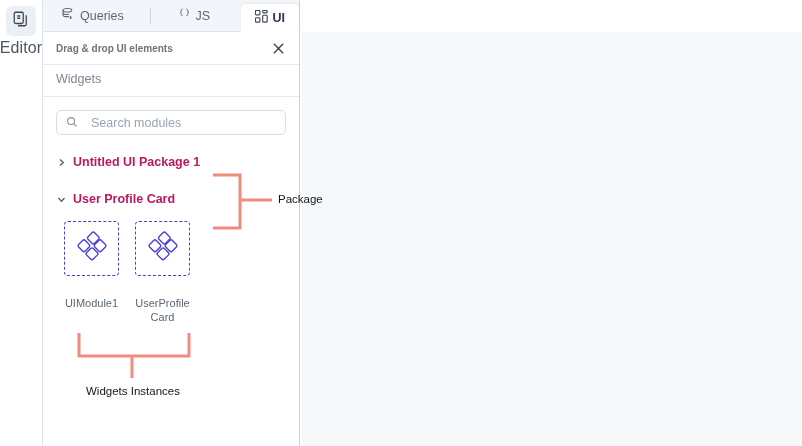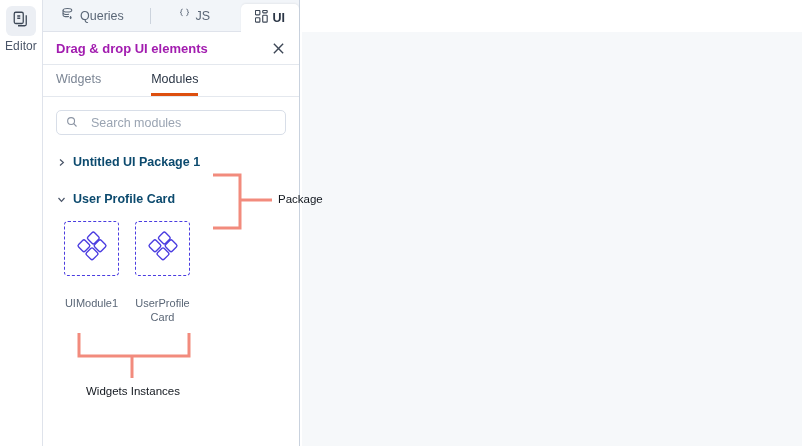--- a/index.html
+++ b/index.html
@@ -24,21 +24,21 @@
     display: flex; flex-direction: column; align-items: center;
     padding-top: 6px;
   }
   .rail-item { display: flex; flex-direction: column; align-items: center; cursor: pointer; }
   .rail-icon-box {
     width: 30px; height: 30px; border-radius: 6px;
     background: #eceff4;
     display: flex; align-items: center; justify-content: center;
   }
   .rail-label {
-    font-size: 12px; color: #4a5568; margin-top: 3px; letter-spacing: .1px;
+    font-size: 16px; color: #4a5568; margin-top: 3px; letter-spacing: .1px;
   }
 
   
   .panel {
     position: absolute; left: 43px; top: 0;
     width: 257px; height: 446px;
     background: #ffffff;
     border-right: 1px solid #c9d2de;
   }
   .panel-topbar {
@@ -71,21 +71,21 @@
     position: relative; top: 2px;
   }
 
   .panel-header {
     height: 33px;
     display: flex; align-items: center; justify-content: space-between;
     padding: 0 12px 0 13px;
     border-bottom: 1px solid #e4e8ee;
     background: #fff;
   }
-  .panel-title { font-size: 13px; font-weight: bold; color: #a21caf; }
+  .panel-title { font-size: 10px; font-weight: bold; color: #737373; }
   .close-btn {
     width: 18px; height: 18px; cursor: pointer;
     display: flex; align-items: center; justify-content: center;
     color: #4a5568;
   }
 
   .tabs {
     height: 32px;
     display: flex; align-items: stretch;
     padding: 0 13px;
@@ -119,21 +119,21 @@
     font-family: "Liberation Sans", sans-serif;
     background: transparent;
   }
   .search input::placeholder { color: #9aa4b2; }
 
   .tree { margin-top: 13px; }
   .tree-row {
     display: flex; align-items: center; gap: 7px;
     height: 28px; cursor: pointer;
   }
-  .tree-label { font-size: 12.5px; font-weight: bold; color: #0c4a6e; }
+  .tree-label { font-size: 12.5px; font-weight: bold; color: #be185d; }
   .chev { width: 10px; display: flex; align-items: center; justify-content: center; color: #5b6777; }
 
   .module-grid {
     margin-top: 8px;
     display: flex; gap: 16px; padding-left: 8px;
   }
   .module-cell { width: 55px; display: flex; flex-direction: column; align-items: center; cursor: grab; }
   .module-tile {
     width: 55px; height: 55px;
     border: 1.5px dashed #4a3ce0; border-radius: 4px;
@@ -227,23 +227,20 @@
       <span class="close-btn">
         <svg width="13" height="13" viewBox="0 0 14 14" stroke="#3d4756" stroke-width="1.5" fill="none">
           <path d="M2 2l10 10M12 2L2 12"></path>
         </svg>
       </span>
     </div>
 
     <div class="tabs">
       <div class="tab">
         <span>Widgets</span>
-      </div>
-      <div class="tab active">
-        <span>Modules</span>
       </div>
     </div>
 
     <div class="panel-body">
 
       <div class="search">
         <span>
           <svg width="12" height="12" viewBox="0 0 16 16" fill="none" stroke="#8b94a3" stroke-width="1.5">
             <circle cx="6.8" cy="6.8" r="4.6"></circle>
             <path d="M10.3 10.3L14 14"></path>

